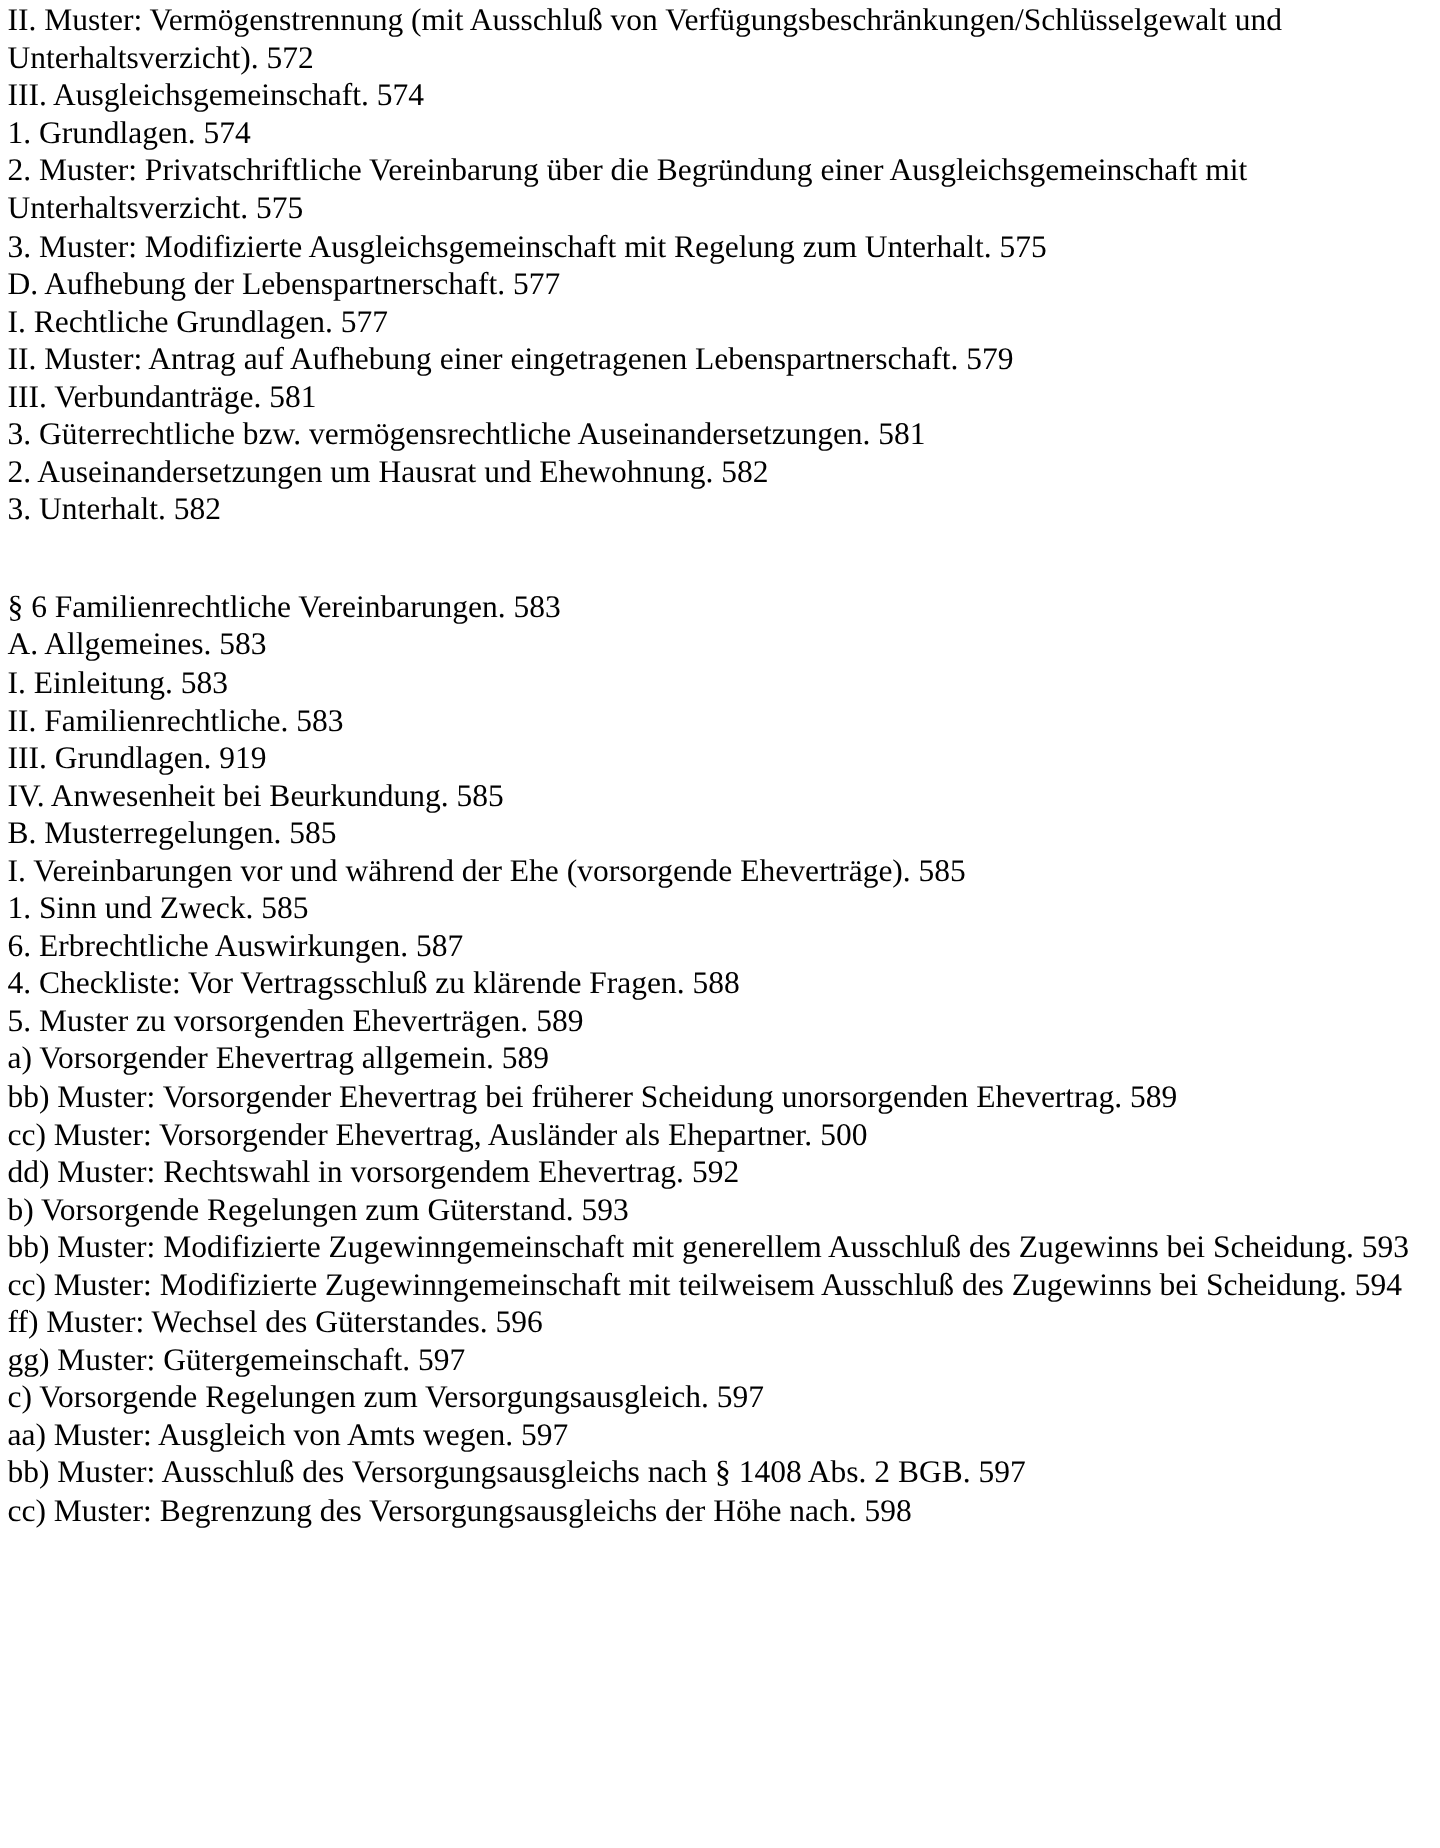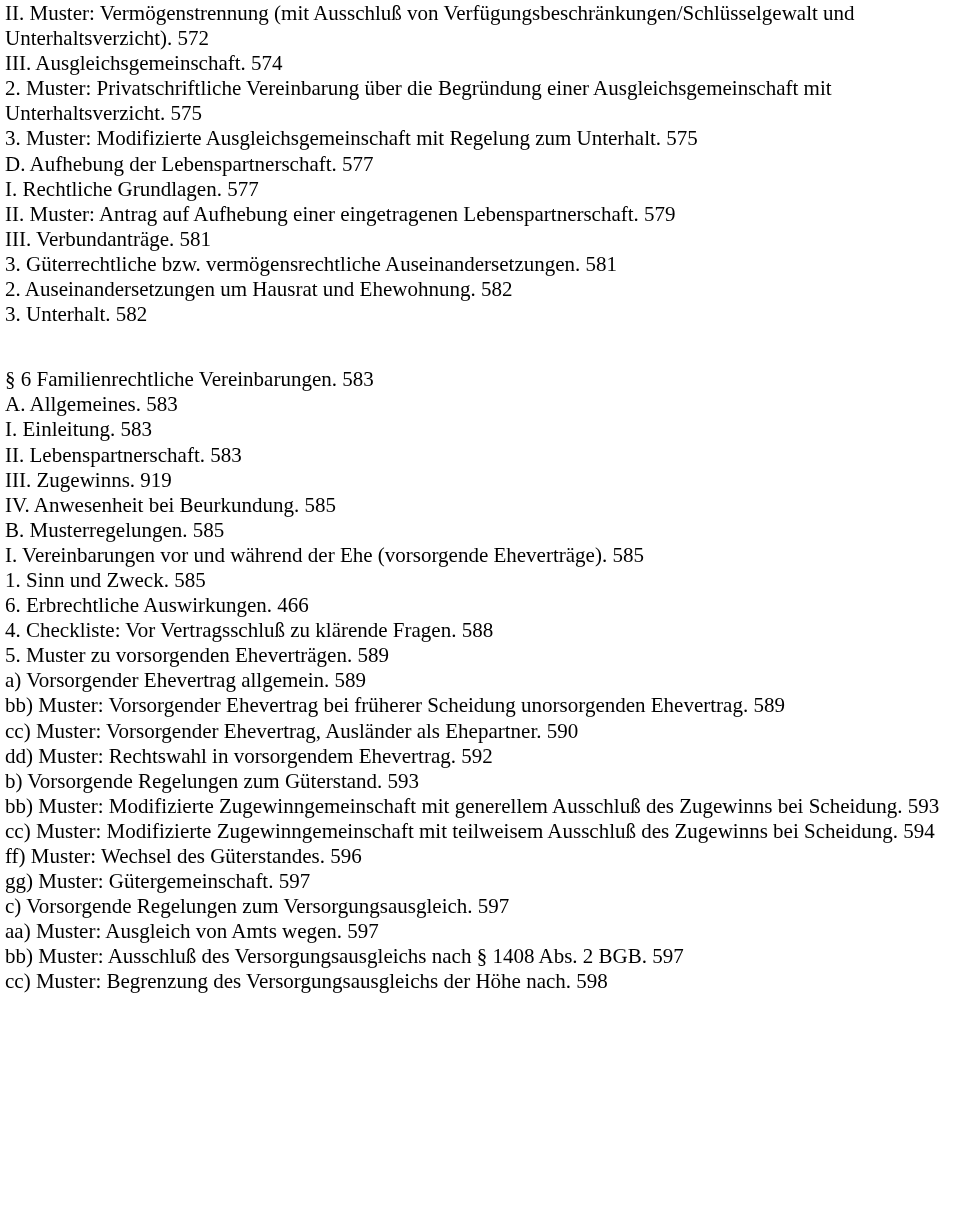--- a/index.html
+++ b/index.html
@@ -29,46 +29,47 @@
     word-spacing: normal;
   }
 </style>
 </head>
 <body>
 
 <main>
   <section class="toc-section">
       <div class="toc-entry"><span>II. Muster: Vermögenstrennung (mit Ausschluß von Verfügungsbeschränkungen/Schlüsselgewalt und Unterhaltsverzicht).</span> <span>572</span></div>
       <div class="toc-entry"><span>III. Ausgleichsgemeinschaft.</span> <span>574</span></div>
+      <div class="toc-entry"><span>1. Grundlagen.</span> <span>574</span></div>
       <div class="toc-entry"><span>2. Muster: Privatschriftliche Vereinbarung über die Begründung einer Ausgleichsgemeinschaft mit Unterhaltsverzicht.</span> <span>575</span></div>
       <div class="toc-entry"><span>3. Muster: Modifizierte Ausgleichsgemeinschaft mit Regelung zum Unterhalt.</span> <span>575</span></div>
       <div class="toc-entry"><span>D. Aufhebung der Lebenspartnerschaft.</span> <span>577</span></div>
       <div class="toc-entry"><span>I. Rechtliche Grundlagen.</span> <span>577</span></div>
       <div class="toc-entry"><span>II. Muster: Antrag auf Aufhebung einer eingetragenen Lebenspartnerschaft.</span> <span>579</span></div>
       <div class="toc-entry"><span>III. Verbundanträge.</span> <span>581</span></div>
       <div class="toc-entry"><span>3. Güterrechtliche bzw. vermögensrechtliche Auseinandersetzungen.</span> <span>581</span></div>
       <div class="toc-entry"><span>2. Auseinandersetzungen um Hausrat und Ehewohnung.</span> <span>582</span></div>
       <div class="toc-entry"><span>3. Unterhalt.</span> <span>582</span></div>
     </section>
   <section class="toc-section">
       <div class="toc-entry"><span>§ 6 Familienrechtliche Vereinbarungen.</span> <span>583</span></div>
       <div class="toc-entry"><span>A. Allgemeines.</span> <span>583</span></div>
       <div class="toc-entry"><span>I. Einleitung.</span> <span>583</span></div>
-      <div class="toc-entry"><span>II. Lebenspartnerschaft.</span> <span>583</span></div>
-      <div class="toc-entry"><span>III. Zugewinns.</span> <span>919</span></div>
+      <div class="toc-entry"><span>II. Familienrechtliche.</span> <span>583</span></div>
+      <div class="toc-entry"><span>III. Grundlagen.</span> <span>919</span></div>
       <div class="toc-entry"><span>IV. Anwesenheit bei Beurkundung.</span> <span>585</span></div>
       <div class="toc-entry"><span>B. Musterregelungen.</span> <span>585</span></div>
       <div class="toc-entry"><span>I. Vereinbarungen vor und während der Ehe (vorsorgende Eheverträge).</span> <span>585</span></div>
       <div class="toc-entry"><span>1. Sinn und Zweck.</span> <span>585</span></div>
-      <div class="toc-entry"><span>6. Erbrechtliche Auswirkungen.</span> <span>466</span></div>
+      <div class="toc-entry"><span>6. Erbrechtliche Auswirkungen.</span> <span>587</span></div>
       <div class="toc-entry"><span>4. Checkliste: Vor Vertragsschluß zu klärende Fragen.</span> <span>588</span></div>
       <div class="toc-entry"><span>5. Muster zu vorsorgenden Eheverträgen.</span> <span>589</span></div>
       <div class="toc-entry"><span>a) Vorsorgender Ehevertrag allgemein.</span> <span>589</span></div>
       <div class="toc-entry"><span>bb) Muster: Vorsorgender Ehevertrag bei früherer Scheidung unorsorgenden Ehevertrag.</span> <span>589</span></div>
-      <div class="toc-entry"><span>cc) Muster: Vorsorgender Ehevertrag, Ausländer als Ehepartner.</span> <span>590</span></div>
+      <div class="toc-entry"><span>cc) Muster: Vorsorgender Ehevertrag, Ausländer als Ehepartner.</span> <span>500</span></div>
       <div class="toc-entry"><span>dd) Muster: Rechtswahl in vorsorgendem Ehevertrag.</span> <span>592</span></div>
       <div class="toc-entry"><span>b) Vorsorgende Regelungen zum Güterstand.</span> <span>593</span></div>
       <div class="toc-entry"><span>bb) Muster: Modifizierte Zugewinngemeinschaft mit generellem Ausschluß des Zugewinns bei Scheidung.</span> <span>593</span></div>
       <div class="toc-entry"><span>cc) Muster: Modifizierte Zugewinngemeinschaft mit teilweisem Ausschluß des Zugewinns bei Scheidung.</span> <span>594</span></div>
       <div class="toc-entry"><span>ff) Muster: Wechsel des Güterstandes.</span> <span>596</span></div>
       <div class="toc-entry"><span>gg) Muster: Gütergemeinschaft.</span> <span>597</span></div>
       <div class="toc-entry"><span>c) Vorsorgende Regelungen zum Versorgungsausgleich.</span> <span>597</span></div>
       <div class="toc-entry"><span>aa) Muster: Ausgleich von Amts wegen.</span> <span>597</span></div>
       <div class="toc-entry"><span>bb) Muster: Ausschluß des Versorgungsausgleichs nach § 1408 Abs. 2 BGB.</span> <span>597</span></div>
       <div class="toc-entry"><span>cc) Muster: Begrenzung des Versorgungsausgleichs der Höhe nach.</span> <span>598</span></div>

